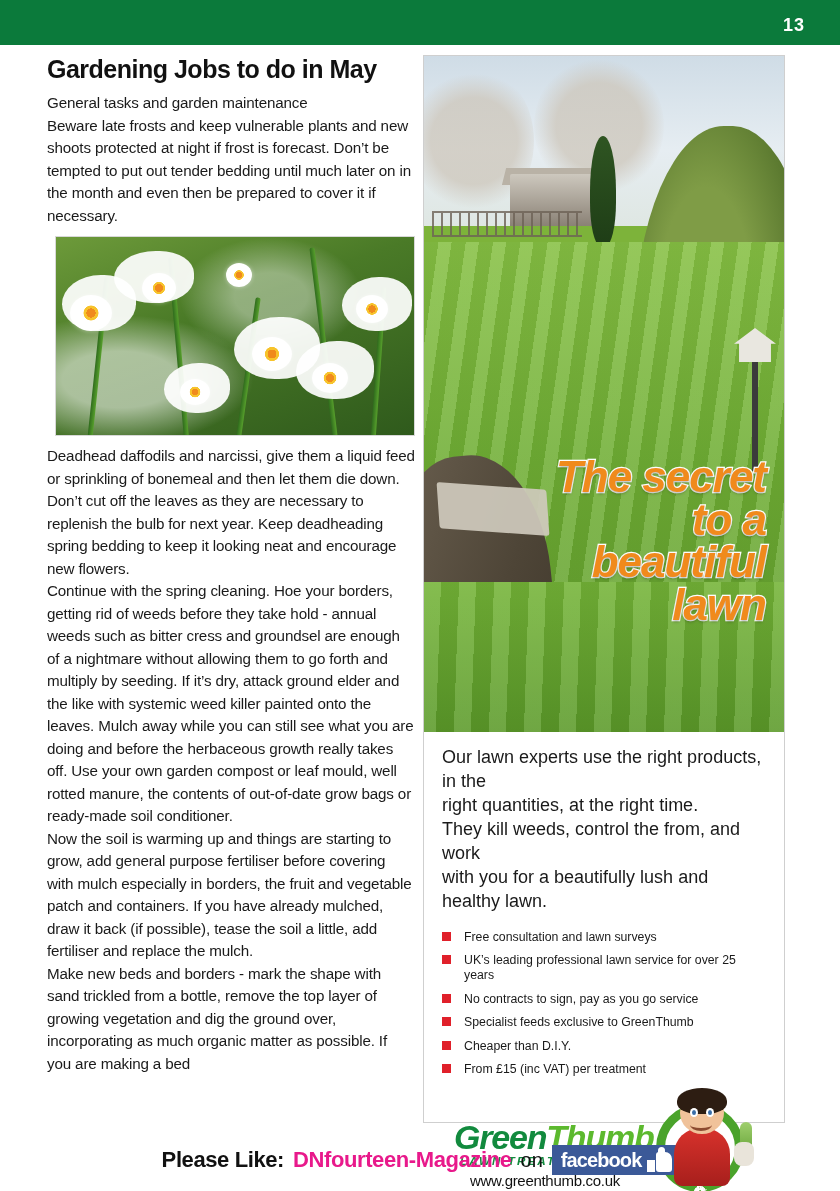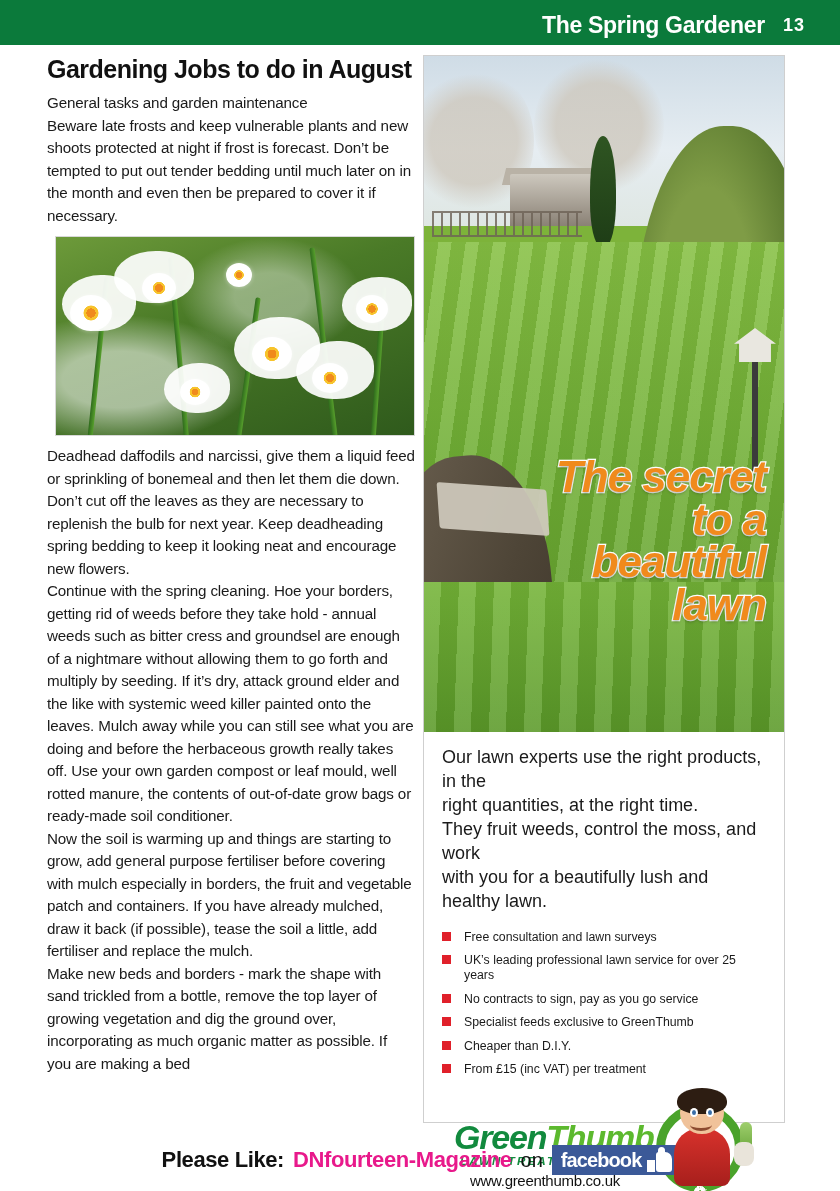--- a/index.html
+++ b/index.html
@@ -538,27 +538,26 @@
     width: 7px; height: 10px;
     background: #ffffff;
     border-radius: 4px 4px 0 0;
   }
 </style>
 </head>
 <body>
 
 <div class="header">
   <div class="header-inner">
-    <div class="header-title">The Spring Gardener</div>
     <div class="header-page">13</div>
   </div>
 </div>
 
 <div class="left-col">
-  <h1 class="article-title">Gardening Jobs to do in August</h1>
+  <h1 class="article-title">Gardening Jobs to do in May</h1>
 
   <div class="body-text">
     <p>General tasks and garden maintenance</p>
     <p>Beware late frosts and keep vulnerable plants and new shoots protected at night if frost is forecast. Don’t be tempted to put out tender bedding until much later on in the month and even then be prepared to cover it if necessary.</p>
   </div>
 
   <div class="daffodil-photo">
     <div class="daff-bg"></div>
     <div class="stem" style="left:40px;top:40px;width:5px;height:160px;transform:rotate(6deg)"></div>
     <div class="stem" style="left:120px;top:20px;width:5px;height:180px;transform:rotate(-5deg)"></div>
@@ -614,21 +613,21 @@
       <span>to a</span>
       <span>beautiful</span>
       <span>lawn</span>
     </div>
   </div>
 
   <div class="ad-body">
     <p class="ad-copy">
       <span>Our lawn experts use the right products, in the</span>
       <span>right quantities, at the right time.</span>
-      <span>They fruit weeds, control the moss, and work</span>
+      <span>They kill weeds, control the from, and work</span>
       <span>with you for a beautifully lush and healthy lawn.</span>
     </p>
 
     <ul class="ad-list">
       <li>Free consultation and lawn surveys</li>
       <li>UK’s leading professional lawn service for over 25 years</li>
       <li>No contracts to sign, pay as you go service</li>
       <li>Specialist feeds exclusive to GreenThumb</li>
       <li>Cheaper than D.I.Y.</li>
       <li>From £15 (inc VAT) per treatment</li>

